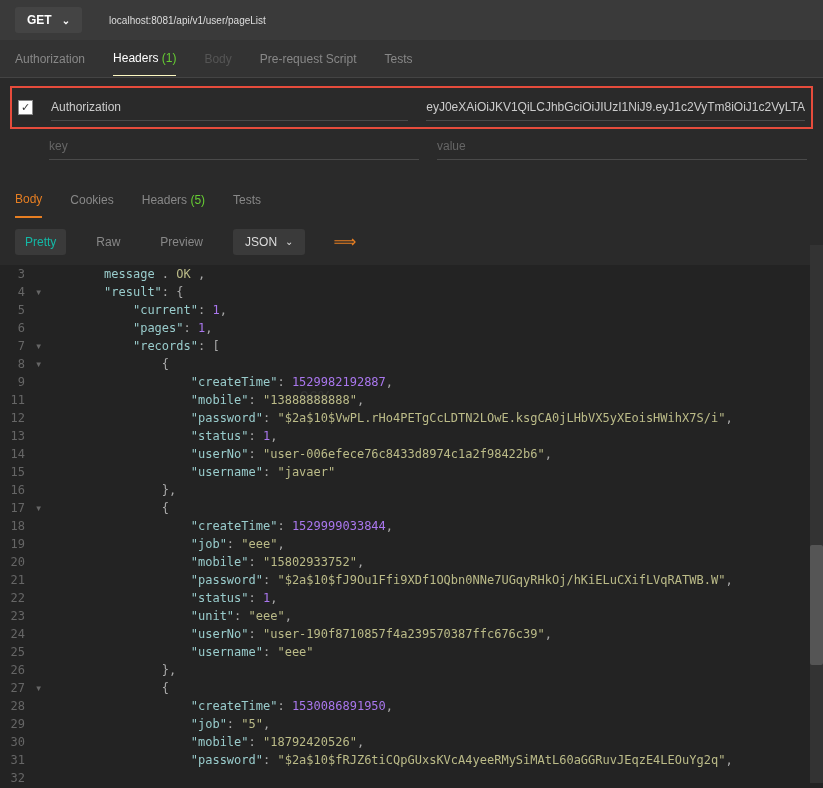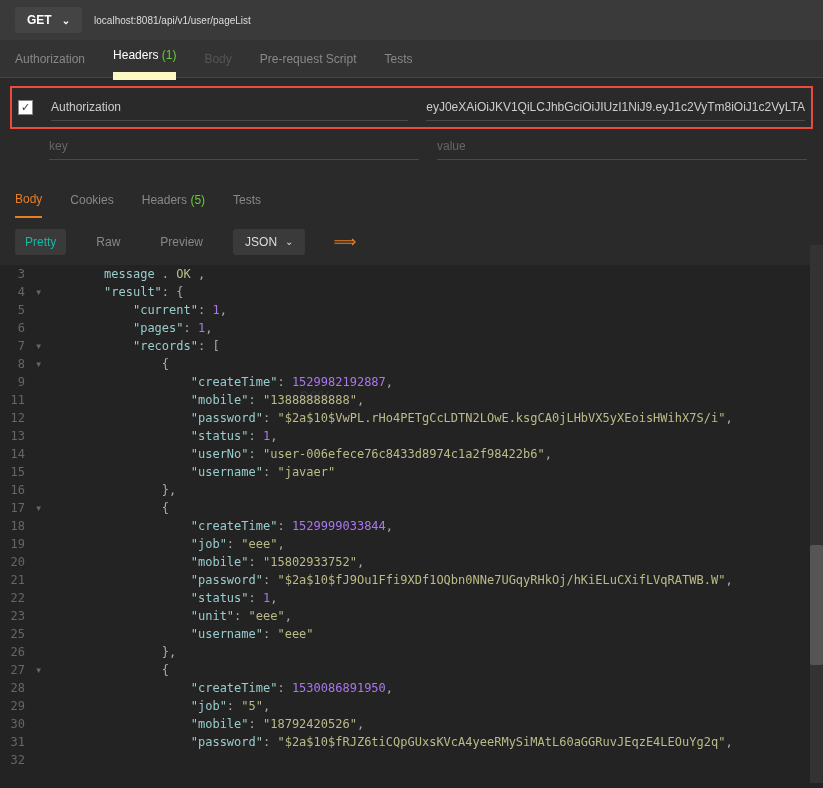--- a/index.html
+++ b/index.html
@@ -11,21 +11,21 @@
       height: 788px;
       overflow: hidden;
       font-size: 12px;
     }
     .top-bar {
       display: flex;
       align-items: center;
       background: #3a3a3a;
       height: 40px;
       padding: 0 15px;
-      gap: 12px;
+      gap: 27px;
     }
     .method-dropdown {
       display: flex;
       align-items: center;
       gap: 10px;
       color: #fff;
       font-weight: bold;
       background: #444;
       padding: 6px 12px;
       border-radius: 3px;
@@ -49,21 +49,21 @@
       border-bottom: 1px solid #444;
     }
     .request-tab {
       color: #888;
       cursor: pointer;
       padding: 10px 0;
       font-size: 12px;
     }
     .request-tab.active {
       color: #fff;
-      border-bottom: 8px solid #fef9c3;
+      border-bottom: 1px solid #fef9c3;
     }
     .tab-count { color: #6c3; }
     .headers-table {
       background: #2a2a2a;
       padding: 8px 10px;
     }
     .header-row {
       display: flex;
       align-items: center;
       gap: 18px;
@@ -266,20 +266,21 @@
     <div class="code-line"><span class="line-num">14</span><span class="line-content"><span class="fold"> </span>                    <span class="key">"userNo"</span><span class="punct">: </span><span class="str">"user-006efece76c8433d8974c1a2f98422b6"</span><span class="punct">,</span></span></div>
     <div class="code-line"><span class="line-num">15</span><span class="line-content"><span class="fold"> </span>                    <span class="key">"username"</span><span class="punct">: </span><span class="str">"javaer"</span></span></div>
     <div class="code-line"><span class="line-num">16</span><span class="line-content"><span class="fold"> </span>                <span class="punct">},</span></span></div>
     <div class="code-line"><span class="line-num">17</span><span class="line-content"><span class="fold">▾</span>                <span class="punct">{</span></span></div>
     <div class="code-line"><span class="line-num">18</span><span class="line-content"><span class="fold"> </span>                    <span class="key">"createTime"</span><span class="punct">: </span><span class="num">1529999033844</span><span class="punct">,</span></span></div>
     <div class="code-line"><span class="line-num">19</span><span class="line-content"><span class="fold"> </span>                    <span class="key">"job"</span><span class="punct">: </span><span class="str">"eee"</span><span class="punct">,</span></span></div>
     <div class="code-line"><span class="line-num">20</span><span class="line-content"><span class="fold"> </span>                    <span class="key">"mobile"</span><span class="punct">: </span><span class="str">"15802933752"</span><span class="punct">,</span></span></div>
     <div class="code-line"><span class="line-num">21</span><span class="line-content"><span class="fold"> </span>                    <span class="key">"password"</span><span class="punct">: </span><span class="str">"$2a$10$fJ9Ou1Ffi9XDf1OQbn0NNe7UGqyRHkOj/hKiELuCXifLVqRATWB.W"</span><span class="punct">,</span></span></div>
     <div class="code-line"><span class="line-num">22</span><span class="line-content"><span class="fold"> </span>                    <span class="key">"status"</span><span class="punct">: </span><span class="num">1</span><span class="punct">,</span></span></div>
     <div class="code-line"><span class="line-num">23</span><span class="line-content"><span class="fold"> </span>                    <span class="key">"unit"</span><span class="punct">: </span><span class="str">"eee"</span><span class="punct">,</span></span></div>
+    <div class="code-line"><span class="line-num">24</span><span class="line-content"><span class="fold"> </span>                    <span class="key">"userNo"</span><span class="punct">: </span><span class="str">"user-190f8710857f4a239570387ffc676c39"</span><span class="punct">,</span></span></div>
     <div class="code-line"><span class="line-num">25</span><span class="line-content"><span class="fold"> </span>                    <span class="key">"username"</span><span class="punct">: </span><span class="str">"eee"</span></span></div>
     <div class="code-line"><span class="line-num">26</span><span class="line-content"><span class="fold"> </span>                <span class="punct">},</span></span></div>
     <div class="code-line"><span class="line-num">27</span><span class="line-content"><span class="fold">▾</span>                <span class="punct">{</span></span></div>
     <div class="code-line"><span class="line-num">28</span><span class="line-content"><span class="fold"> </span>                    <span class="key">"createTime"</span><span class="punct">: </span><span class="num">1530086891950</span><span class="punct">,</span></span></div>
     <div class="code-line"><span class="line-num">29</span><span class="line-content"><span class="fold"> </span>                    <span class="key">"job"</span><span class="punct">: </span><span class="str">"5"</span><span class="punct">,</span></span></div>
     <div class="code-line"><span class="line-num">30</span><span class="line-content"><span class="fold"> </span>                    <span class="key">"mobile"</span><span class="punct">: </span><span class="str">"18792420526"</span><span class="punct">,</span></span></div>
     <div class="code-line"><span class="line-num">31</span><span class="line-content"><span class="fold"> </span>                    <span class="key">"password"</span><span class="punct">: </span><span class="str">"$2a$10$fRJZ6tiCQpGUxsKVcA4yeeRMySiMAtL60aGGRuvJEqzE4LEOuYg2q"</span><span class="punct">,</span></span></div>
     <div class="code-line"><span class="line-num">32</span><span class="line-content">                    </span></div>
   </div>
 

